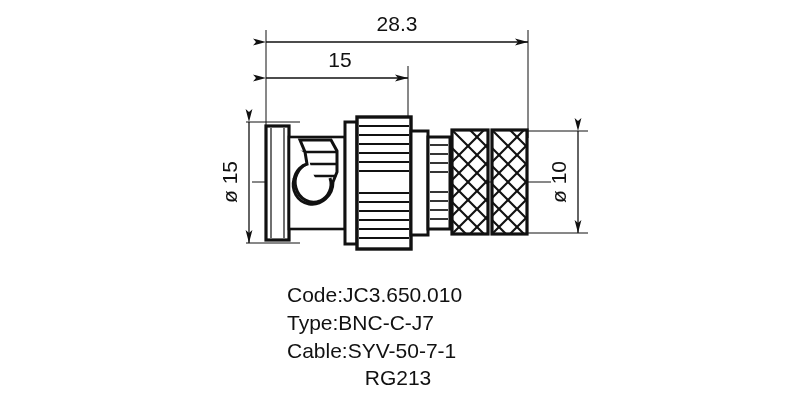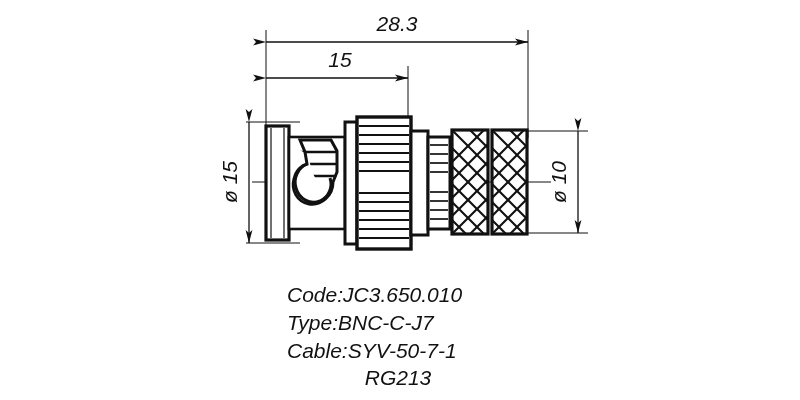--- a/index.html
+++ b/index.html
@@ -2,21 +2,21 @@
 <html><head>
 <meta charset="utf-8">
 <style>
   html,body{margin:0;padding:0;}
   body{
     width:800px;height:400px;
     background:#ffffff;
     font-family:"Liberation Sans", sans-serif;
     overflow:hidden;
   }
-  #stage{position:relative;width:800px;height:400px;font-style:italic;}
+  #stage{position:relative;width:800px;height:400px;}
   #draw{position:absolute;left:0;top:0;}
   .dimtext{font-family:"Liberation Sans", sans-serif;font-size:21px;fill:#111111;}
   .spectext{font-family:"Liberation Sans", sans-serif;font-size:21px;fill:#111111;}
   text{dominant-baseline:auto;}
 </style>
 </head>
 <body>
 
 <div id="stage">
 <svg id="draw" width="800" height="400" viewBox="0 0 800 400">

